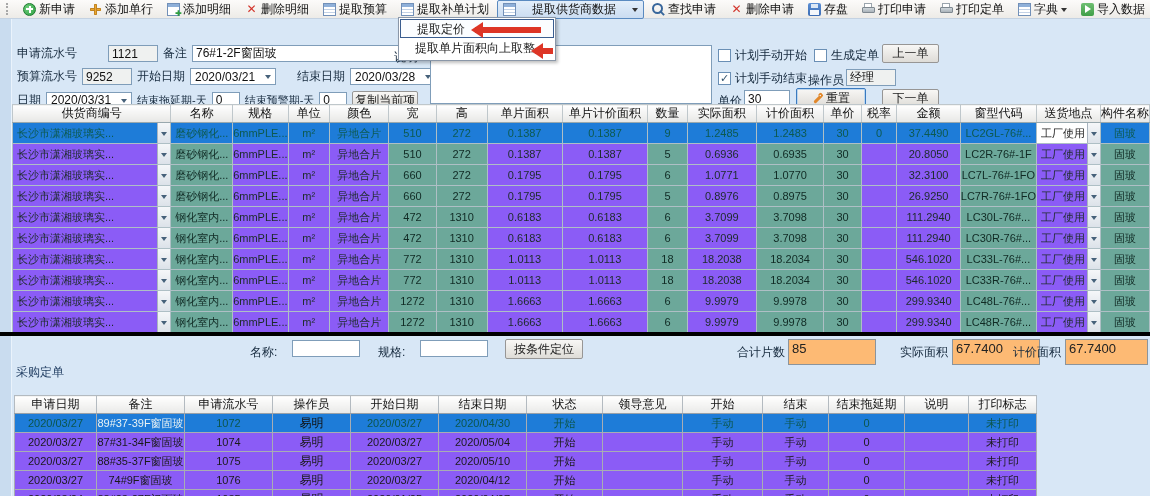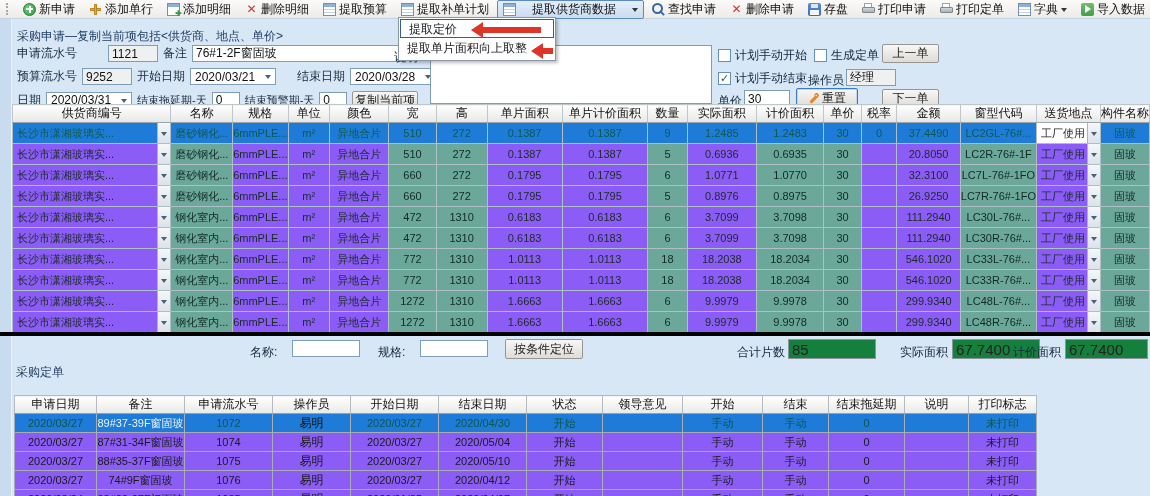--- a/index.html
+++ b/index.html
@@ -32,21 +32,21 @@
   .icon-save::after{content:'';position:absolute;left:2px;bottom:1px;width:9px;height:5px;background:#f4f7fb;}
   .icon-print::before{content:'';position:absolute;left:2px;top:0;width:8px;height:5px;background:#fff;border:1px solid #9aa4ac;box-sizing:border-box;}
   .icon-print::after{content:'';position:absolute;left:0;top:4px;width:13px;height:6px;background:linear-gradient(#cfd6db,#aab3ba);border:1px solid #7e8890;border-radius:1px;box-sizing:border-box;}
   .icon-import{background:linear-gradient(#6fbf72,#3f9e46);border-radius:2px;}
   .icon-import::before{content:'';position:absolute;left:4px;top:2.5px;border:4px solid transparent;border-left:6px solid #fff;}
   .caret{width:0;height:0;border:3px solid transparent;border-top:4px solid #333;margin-top:4px;}
 
   
   .menu{position:absolute;left:398px;top:17px;width:156px;background:#fff;border:1px solid #8a97a8;
     box-shadow:2px 2px 3px rgba(0,0,0,.25);z-index:40;padding:1px 0;}
-  .mi{height:21px;line-height:21px;padding-left:8px;font-size:12px;color:#1a1a1a;}
+  .mi{height:21px;line-height:21px;padding-left:16px;font-size:12px;color:#1a1a1a;}
   .mi.sel{border:1px solid #3a5d8f;height:19px;line-height:19px;margin:0 1px;background:#fbfdff;box-sizing:border-box;}
   .annot{position:absolute;height:6px;background:var(--red);z-index:41;}
   .annot::before{content:'';position:absolute;left:-12px;top:-5px;border:8px solid transparent;border-right:12px solid var(--red);}
 
   
   .form-panel{position:absolute;left:0;top:17px;width:100%;height:87px;border-top:1px solid #b5cbe3;}
   .group-title{position:absolute;left:17px;top:10px;font-size:12px;color:#1d3a5f;}
   .frow{position:absolute;left:17px;display:flex;align-items:center;gap:5px;}
   .flabel{font-size:12px;color:#15293d;white-space:nowrap;}
   .sm{font-size:11px;}
@@ -55,21 +55,21 @@
   .combo{display:inline-flex;align-items:center;height:17px;border:1px solid #7f9db9;background:#fff;box-sizing:border-box;padding-left:4px;font-size:12px;color:#111;}
   .combo .cv{flex:1;}
   .tri{width:0;height:0;border:3px solid transparent;border-top:4px solid #46617a;margin:4px 4px 0 4px;flex:none;}
   .note-lb{position:absolute;left:394px;top:31px;z-index:1;}
   .note-box{position:absolute;left:430px;top:27px;width:280px;height:57px;background:#fff;border:1px solid #7f9db9;z-index:2;}
   .chk{position:absolute;display:flex;align-items:center;gap:4px;font-size:12px;color:#12263a;}
   .box{width:13px;height:13px;background:#fff;border:1px solid #6a8fb5;box-sizing:border-box;display:inline-flex;align-items:center;justify-content:center;}
   .checked .box::after{content:'✓';font-size:11px;font-weight:bold;color:#33536e;margin-top:-1px;}
   .btn{position:absolute;height:19px;background:linear-gradient(#f8f7f5,#dedcd7);border:1px solid #979695;border-radius:2px;
     font-size:12px;display:flex;align-items:center;justify-content:center;color:#222;box-sizing:border-box;}
-  .reset-btn{left:796px;top:70px;width:62px;height:20px;border:1px solid #3a7abf;box-shadow:0 0 0 1px #bcd6ee inset;gap:3px;}
+  .reset-btn{left:796px;top:70px;width:70px;height:20px;border:1px solid #3a7abf;box-shadow:0 0 0 1px #bcd6ee inset;gap:3px;}
   .wrench{width:11px;height:11px;position:relative;flex:none;}
   .wrench::before{content:'';position:absolute;left:1px;top:5px;width:9px;height:3px;background:#e2882b;border-radius:2px;transform:rotate(-45deg);}
   .wrench::after{content:'';position:absolute;right:0;top:0;width:5px;height:5px;border:2px solid #e2882b;border-bottom-color:transparent;border-radius:50%;transform:rotate(45deg);box-sizing:border-box;}
 
   
   table{border-collapse:collapse;table-layout:fixed;background:#8b5cf6;}
   #main-table{position:absolute;left:12px;top:104px;font-size:11px;}
   #main-table th{height:16px;font-size:12px;font-weight:400;background:linear-gradient(#ffffff,#e7e7e5);
     border:1px solid #bfc7cb;border-bottom:1px solid #98a8ae;color:#111;overflow:hidden;white-space:nowrap;padding:0;}
   #main-table td{height:20px;border:1px solid #aebfc5;text-align:center;color:#1c2b28;overflow:hidden;white-space:nowrap;padding:0;}
@@ -80,21 +80,21 @@
   .cval{flex:1;text-align:left;padding-left:4px;overflow:hidden;white-space:nowrap;}
   .dd{width:13px;height:100%;background:linear-gradient(#f5f7f9,#dce2e9);border-left:1px solid #a9b4bf;
     display:flex;align-items:center;justify-content:center;box-sizing:border-box;flex:none;}
   .dd .tri{margin:4px 0 0 0;}
 
   
   .filter-bar{position:absolute;left:0;top:332px;right:0;height:30px;border-top:4px solid #000000;}
   .flabel2{position:absolute;font-size:12px;color:#15293d;white-space:nowrap;}
   .fin{position:absolute;height:17px;}
   .fbtn{position:absolute;height:20px;}
-  .tot{position:absolute;height:20px;border:1px solid #8b949c;background:#15803d;font-size:15px;padding:1px 3px;
+  .tot{position:absolute;height:26px;border:1px solid #8b949c;background:#fdba74;font-size:13px;padding:1px 3px;
     box-sizing:border-box;color:#222;overflow:hidden;white-space:nowrap;}
 
   
   .sec-title{position:absolute;left:16px;top:364px;font-size:12px;color:#1d3a5f;}
   #orders-table{position:absolute;left:14px;top:395px;font-size:11px;}
   #orders-table th{height:15px;font-size:12px;font-weight:400;background:linear-gradient(#ffffff,#e9e9e7);
     border:1px solid #b3bac0;border-bottom:1px solid #98a0a8;color:#111;overflow:hidden;white-space:nowrap;padding:0;}
   #orders-table td{height:18px;border:1px solid #a8adb3;text-align:center;color:#1a1a1a;overflow:hidden;white-space:nowrap;padding:0;}
   #orders-table td.op{font-size:12px;}
   #orders-table tr.sel td{background:var(--sel);color:#0c564c;}
@@ -162,21 +162,20 @@
         <span>字典</span>
         <span class="caret"></span>
       </div>
       <div class="tb-btn">
         <span class="tbi icon-import"></span>
         <span>导入数据</span>
       </div>
     </div>
 
   <div class="form-panel">
-    <div class="group-title">采购申请—复制当前项包括&lt;供货商、地点、单价&gt;</div>
 
     <div class="frow" style="top:27px">
       <span class="flabel">申请流水号</span>
       <input class="tb ro" style="width: 50px; margin-left: 26px;" readonly="" value="1121">
       <span class="flabel">备注</span>
       <input class="tb" style="width: 210px;" value="76#1-2F窗固玻">
     </div>
 
     <div class="frow" style="top:50px">
       <span class="flabel">预算流水号</span>

